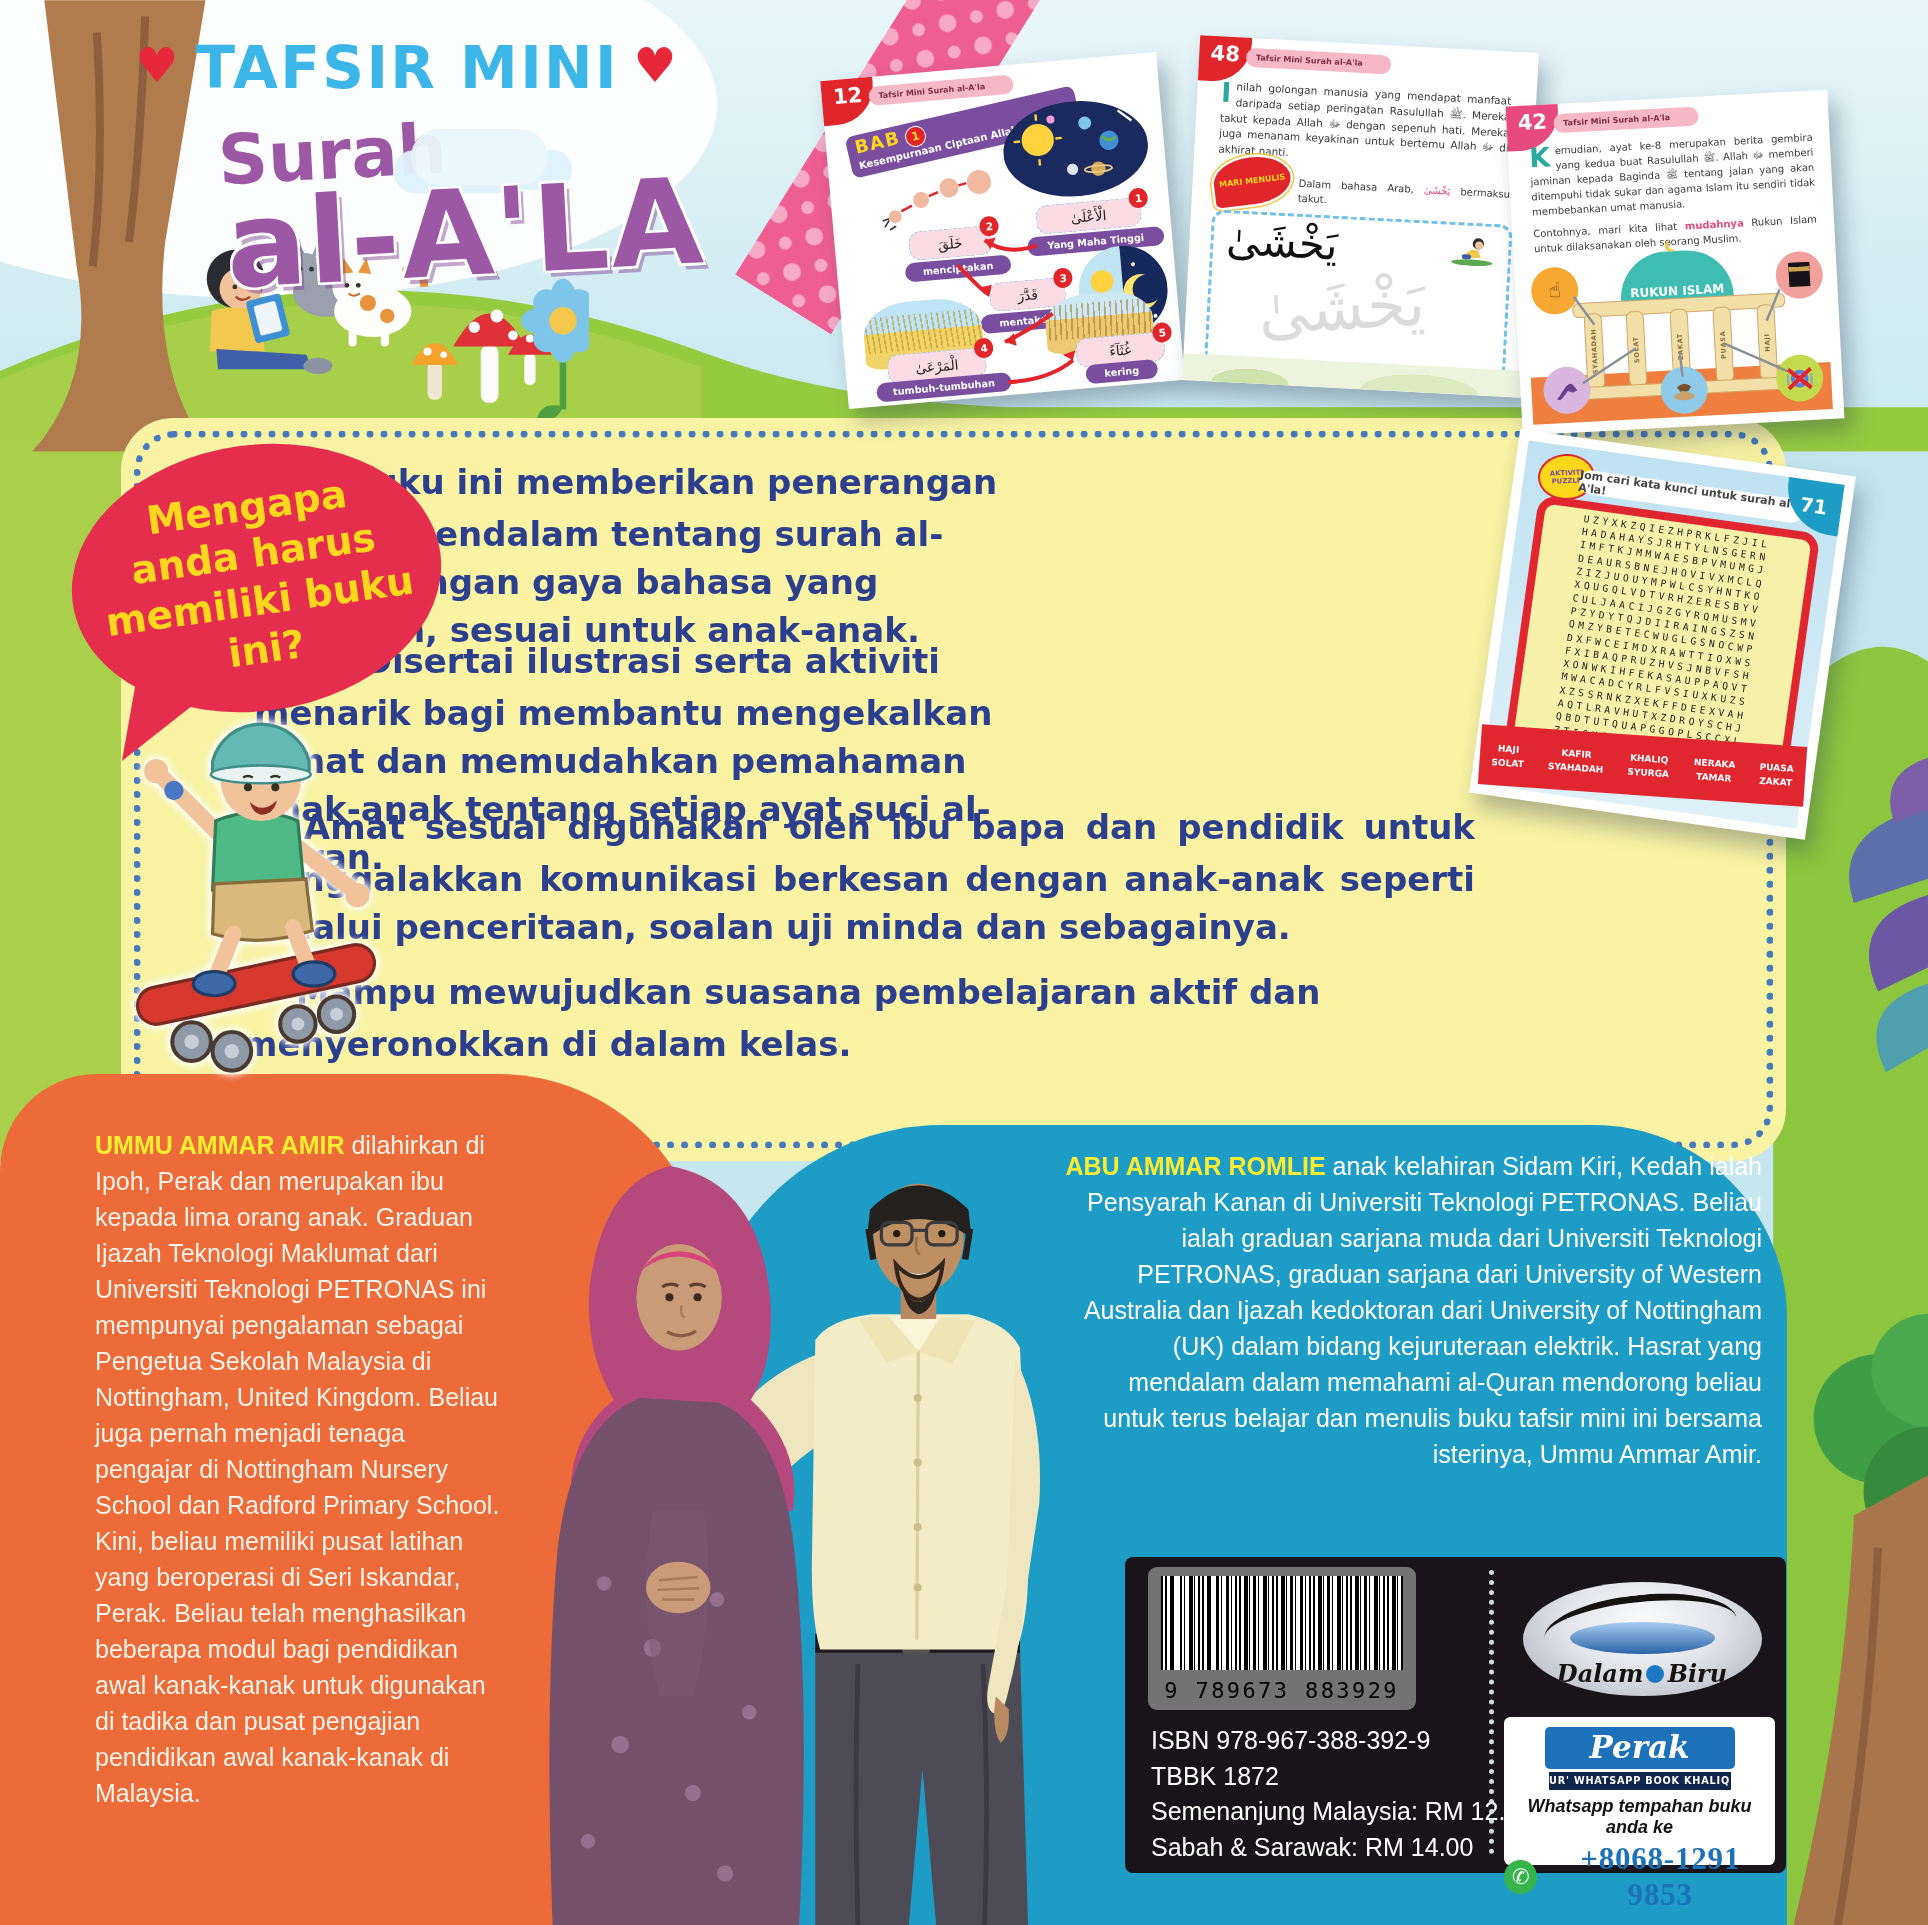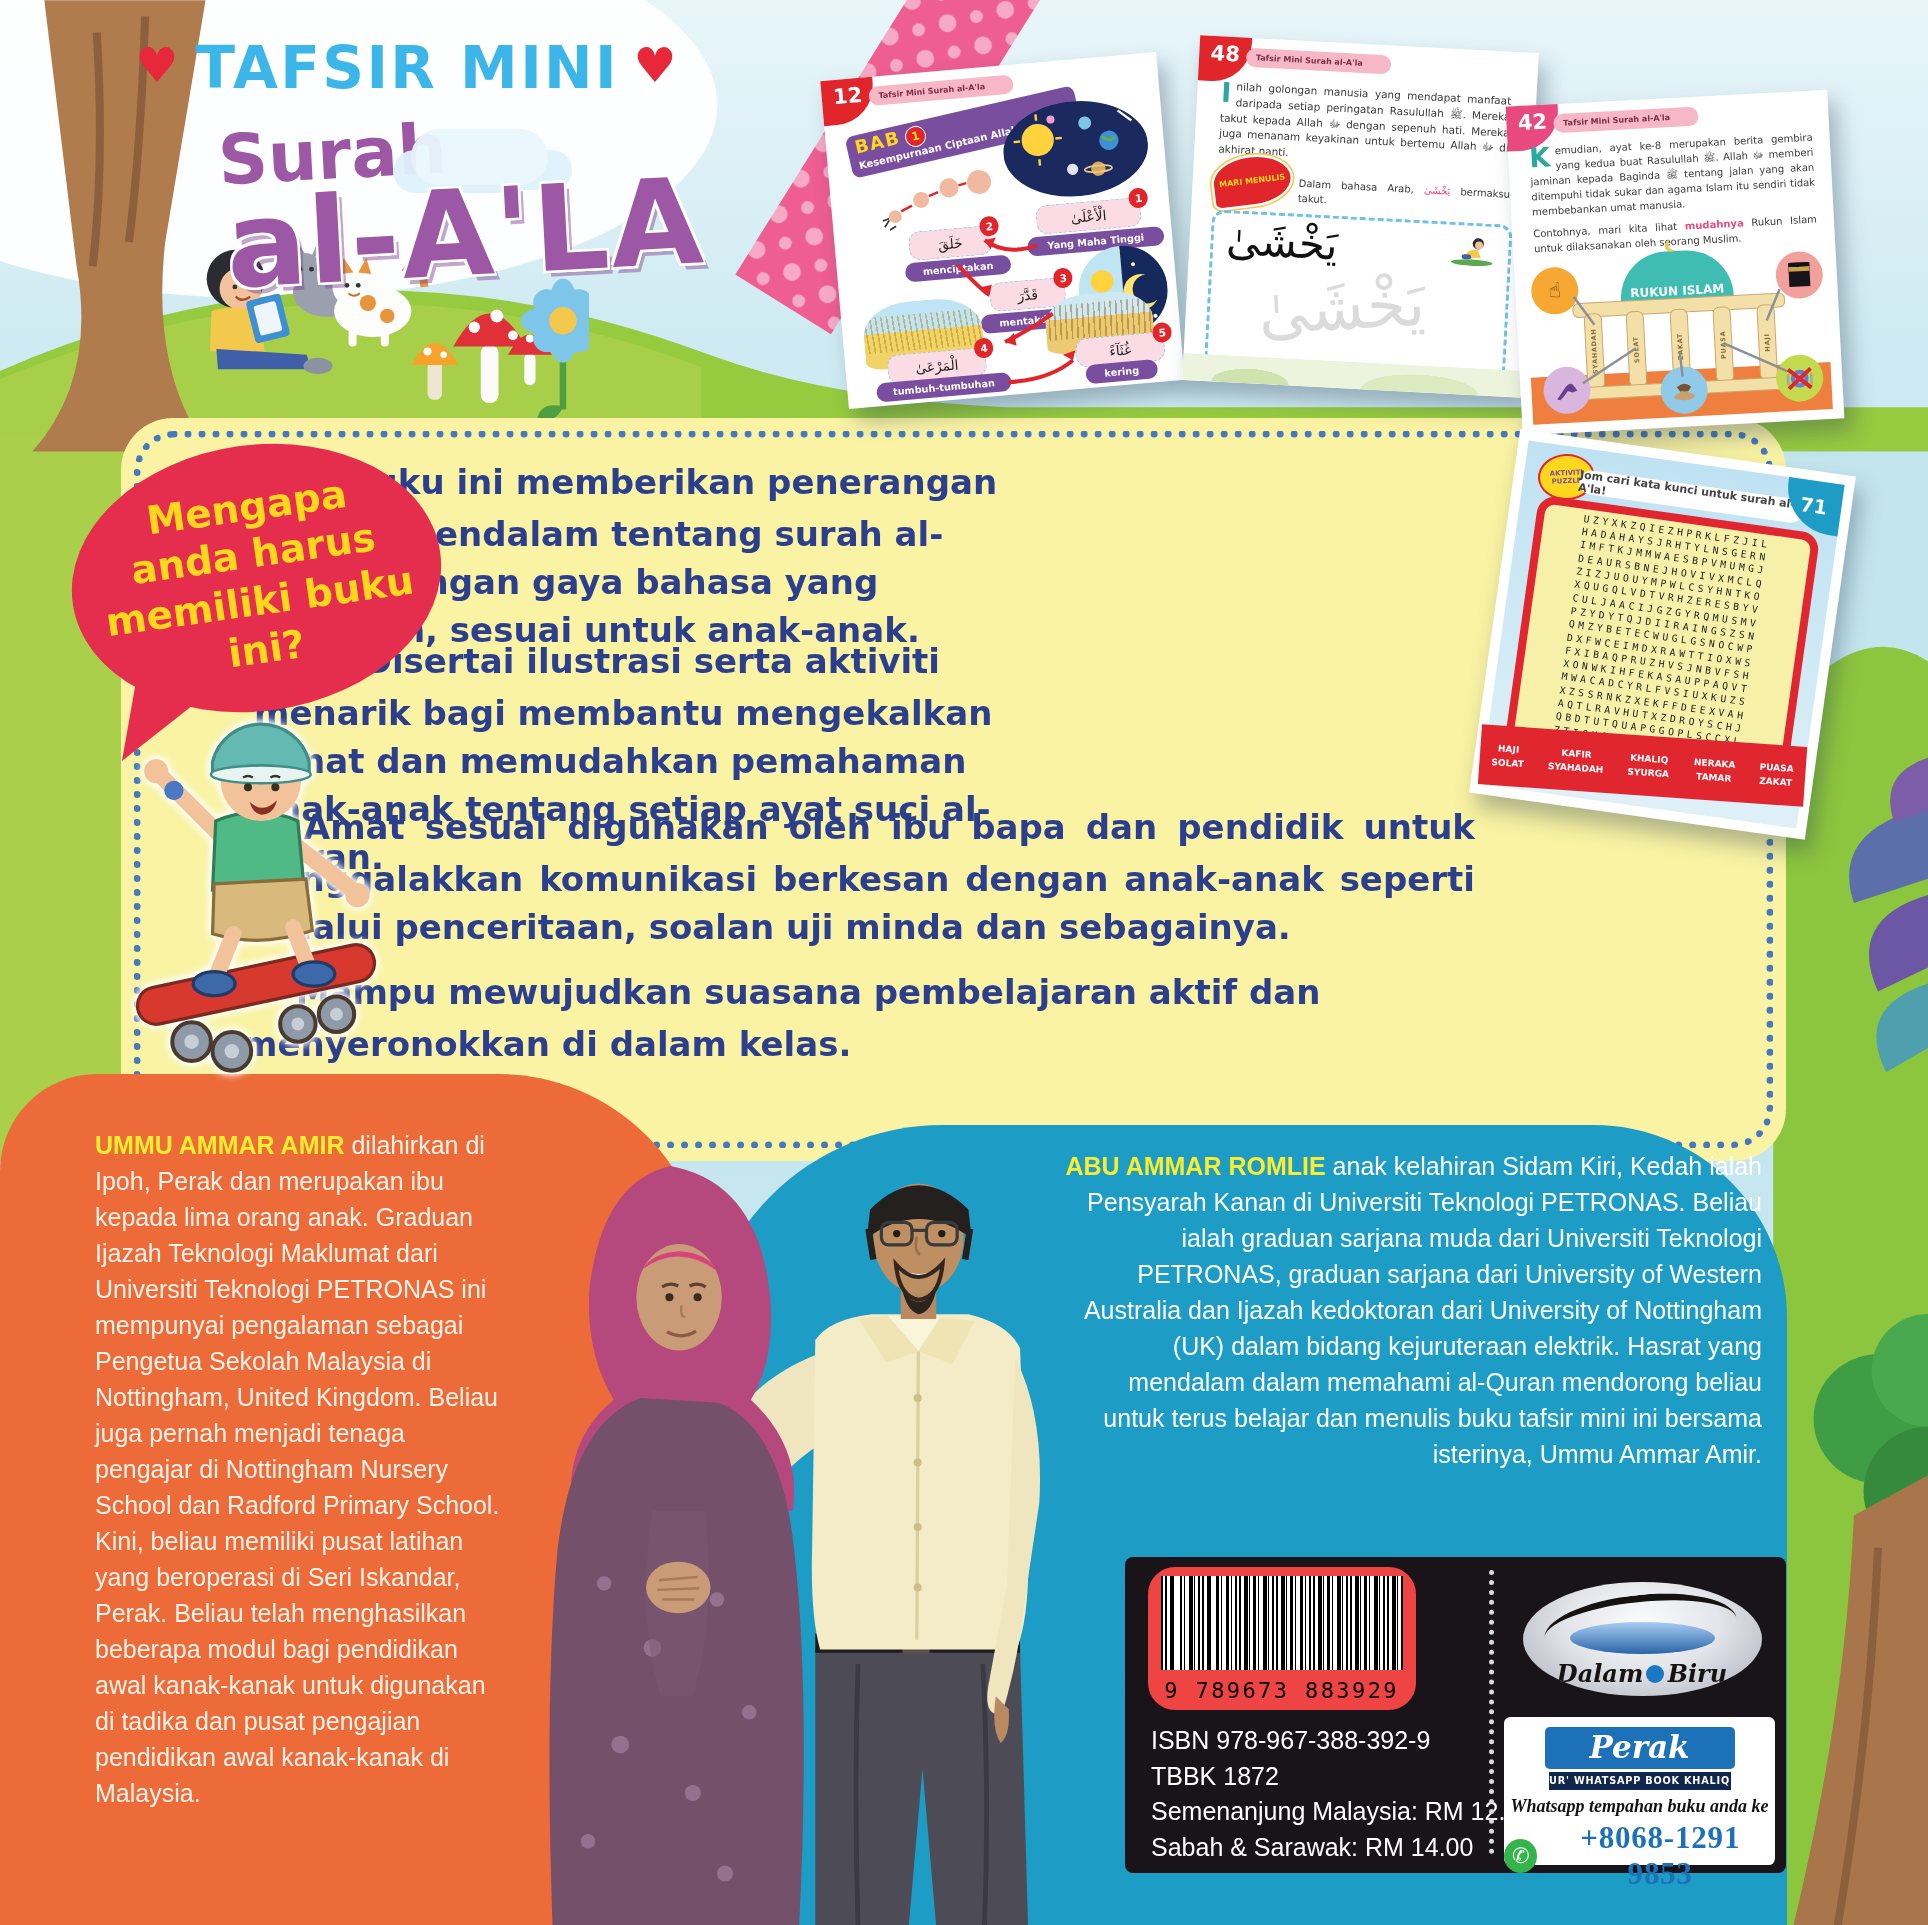--- a/index.html
+++ b/index.html
@@ -112,21 +112,21 @@
   .panel-orange{position:absolute;left:0;top:1074px;width:708px;height:852px;background:#ec6b38;
       border-radius:97px 210px 0 0;z-index:4;}
   .panel-blue{position:absolute;left:700px;top:1125px;width:1087px;height:801px;background:#1d9cc6;
       border-radius:242px 193px 0 0;z-index:4;}
   .bio{position:absolute;margin:0;font-family:"Liberation Sans",sans-serif;font-size:25px;line-height:1.44;color:#fdf3ea;}
   .bio .bio-name{color:#f9ed32;font-weight:bold;}
   .bio-left{left:95px;top:53px;width:413px;}
   .bio-right{left:364px;top:22.6px;width:698px;text-align:right;color:#fff;}
   
   .isbn-block{position:absolute;left:1125px;top:1557px;width:661px;height:316px;background:#191419;border-radius:8px;z-index:6;}
-  .bcbox{position:absolute;left:22.6px;top:9.7px;width:268px;height:143px;background:#ef4444;border-radius:27px;}
+  .bcbox{position:absolute;left:22.6px;top:9.7px;width:268px;height:143px;background:#737373;border-radius:9px;}
   .bars{position:absolute;left:13px;top:9.7px;width:242px;height:94px;
       background:repeating-linear-gradient(90deg,#000 0 2.4px,#fff 2.4px 4px,#000 4px 5.6px,#fff 5.6px 9px,#000 9px 13px,#fff 13px 14.5px,#000 14.5px 15.3px,#fff 15.3px 18.5px);}
   .bcnum{position:absolute;left:0;bottom:6.4px;width:100%;text-align:center;font-family:"DejaVu Sans Mono",monospace;
       font-size:22px;color:#000;letter-spacing:2.4px;}
   .isbn-lines{position:absolute;left:26px;top:166px;font-family:"Liberation Sans",sans-serif;font-size:25px;
       line-height:1.42;color:#fff;}
   .isbn-divider{position:absolute;left:364px;top:13px;height:284px;border-left:5.6px dotted #d8dbde;}
   .telaga{position:absolute;left:389px;top:13px;width:256px;height:137px;display:flex;align-items:center;justify-content:center;}
   .tb-oval{position:relative;width:239px;height:114px;border-radius:50%;
       background:radial-gradient(ellipse at 50% 35%,#fafbfc 0%,#e3e5ea 45%,#a9adb8 100%);overflow:hidden;}
@@ -138,21 +138,21 @@
       font-style:italic;font-weight:bold;font-size:24px;color:#15120f;}
   .tb-dot{display:inline-block;width:18px;height:18px;background:#1d78c4;border-radius:50%;margin:0 3.2px;vertical-align:-1.6px;}
   .gobook{position:absolute;left:379px;top:160px;width:271px;height:148px;background:#fff;border-radius:6.4px;text-align:center;}
   .gb-ribbon{position:relative;margin:9.7px auto 0;width:190px;height:42px;background:#1d71b8;border-radius:4.8px;
       color:#fff;font-family:"DejaVu Serif",serif;font-style:italic;font-weight:bold;font-size:31px;line-height:40px;}
   .gb-ribbon::before,.gb-ribbon::after{content:"";position:absolute;top:8px;width:37px;height:42px;background:#1d71b8;z-index:-1;}
   .gb-ribbon::before{left:-31px;clip-path:polygon(100% 0,100% 100%,0 100%,24% 50%,0 0);}
   .gb-ribbon::after{right:-31px;clip-path:polygon(0 0,0 100%,100% 100%,76% 50%,100% 0);}
   .gb-tag{margin:3.2px auto 0;width:182px;height:18px;background:#10264d;color:#fff;font-size:9.7px;font-weight:bold;
       letter-spacing:0.8px;line-height:18px;}
-  .gb-wa-label{margin-top:6.4px;font-family:Liberation Serif, serif;font-style:italic;font-weight:bold;font-size:18px;color:#111;}
+  .gb-wa-label{margin-top:6.4px;font-family:Liberation Sans, sans-serif;font-style:italic;font-weight:bold;font-size:18px;color:#111;}
   .gb-number{display:flex;align-items:center;justify-content:center;gap:8px;margin-top:3.2px;}
   .wa-ic{width:34px;height:34px;background:#34b44a;border-radius:50%;color:#fff;font-size:21px;line-height:34px;text-align:center;}
   .gb-num{font-family:"Liberation Serif",serif;font-weight:bold;font-size:31px;color:#1d71b8;letter-spacing:0.8px;}
   
   .scenery{position:absolute;left:0;top:0;z-index:1;}
   .skater{position:absolute;left:95px;top:700px;z-index:5;filter:drop-shadow(0 0 4px #fff) drop-shadow(0 0 2.4px #fff);}
   .readboy{position:absolute;left:121px;top:216px;z-index:2;}
   .couple{position:absolute;left:451px;top:1132px;z-index:5;}
 </style>
 </head>

